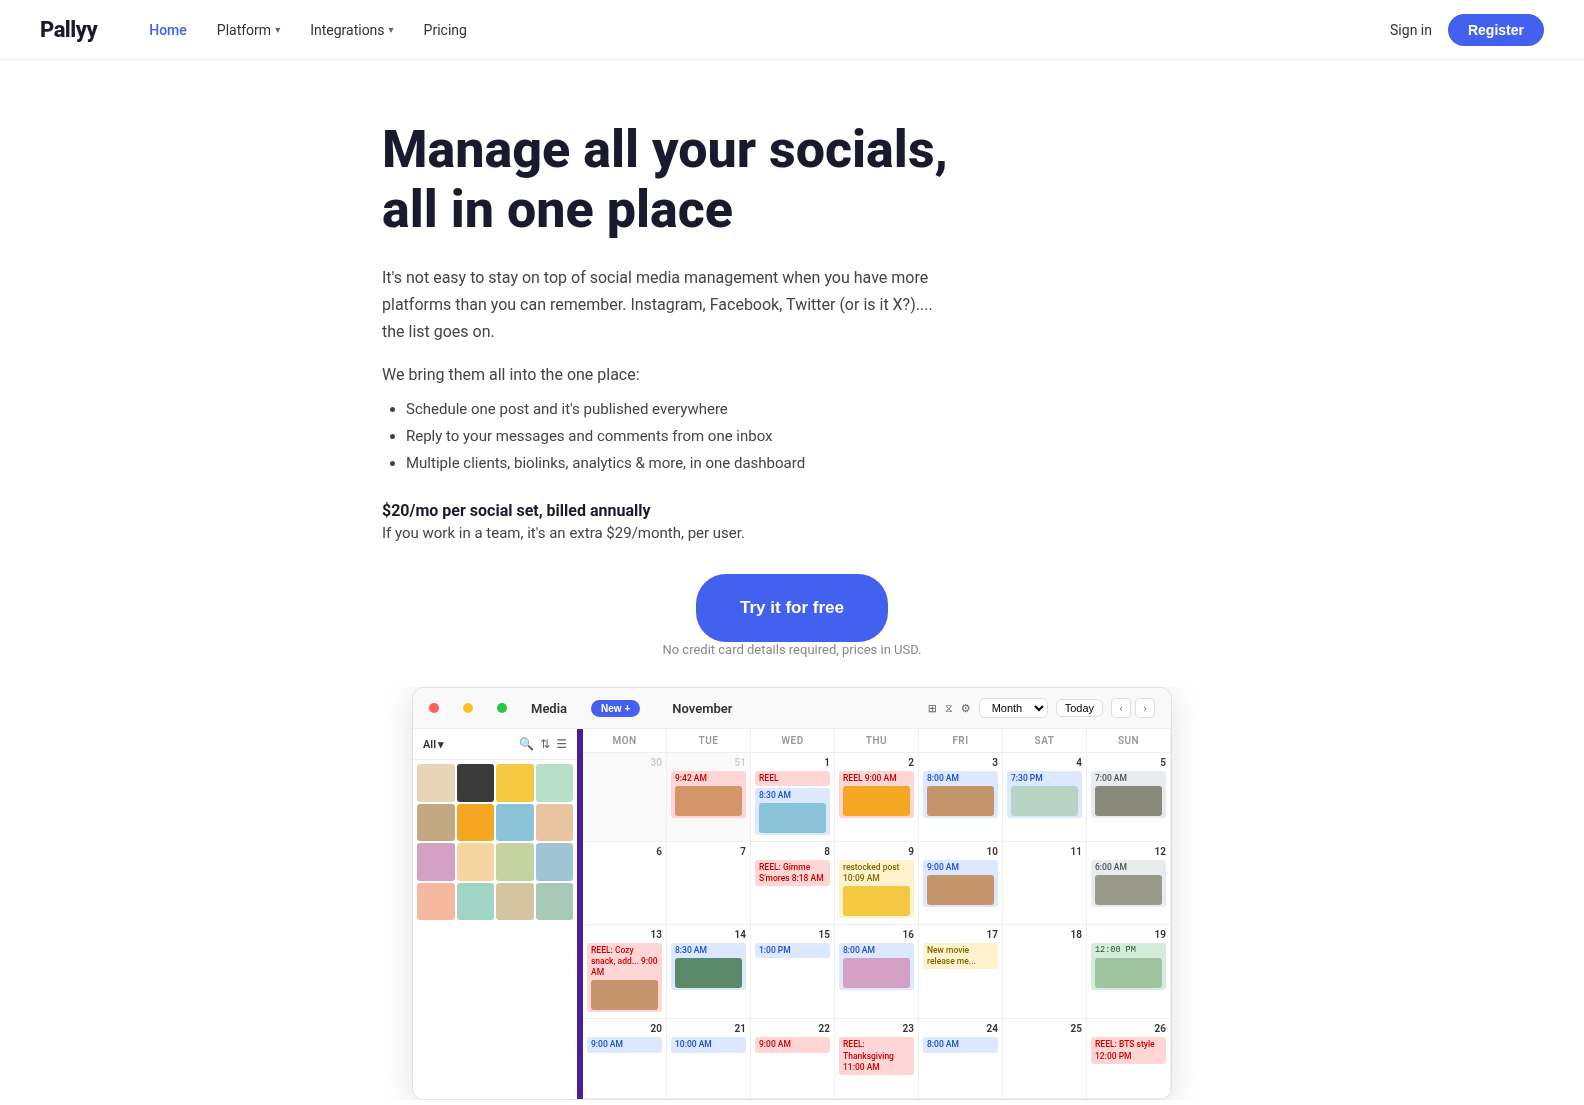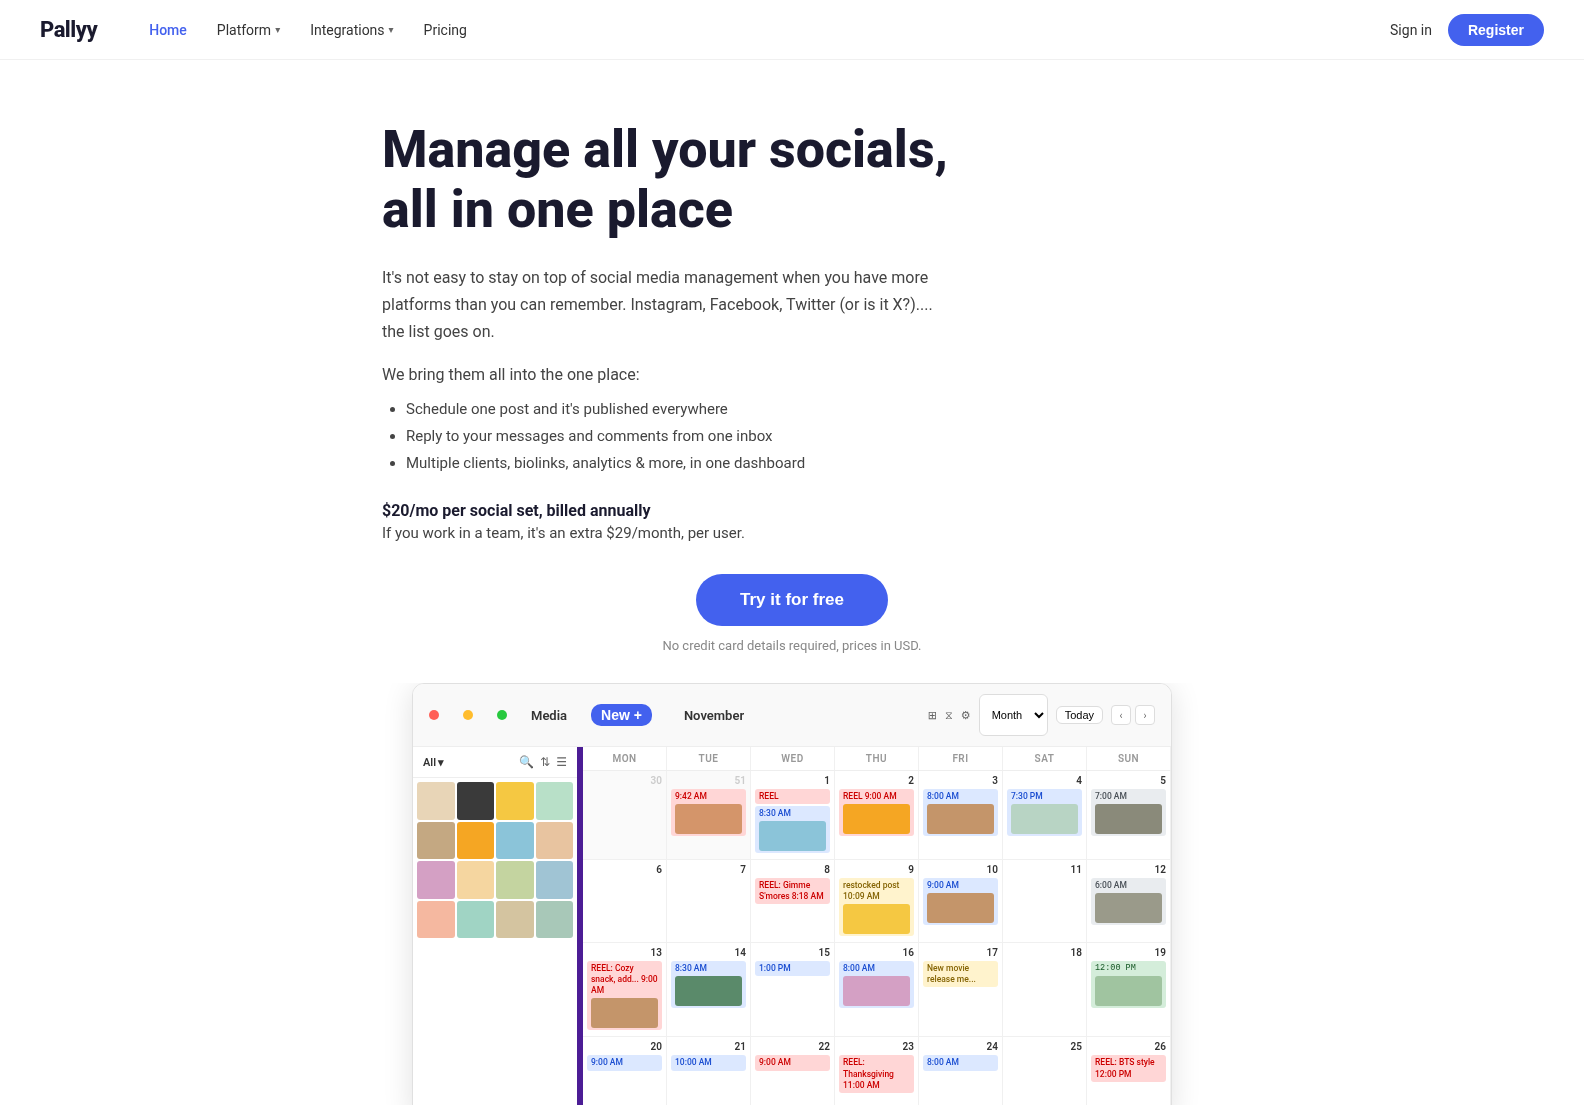--- a/index.html
+++ b/index.html
@@ -120,25 +120,24 @@
       display: flex;
       flex-direction: column;
       align-items: center;
       margin-bottom: 12px;
     }
     .cta-btn {
       background: #4361ee;
       color: #fff;
       border: none;
       border-radius: 30px;
-      padding: 16px 44px;
+      padding: 24px 44px;
       font-size: 17px;
       font-weight: 600;
       cursor: pointer;
-      margin-bottom: 12px;
     }
     .cta-note {
       font-size: 13px;
       color: #888;
     }
 
     
     .dashboard-preview {
       max-width: 840px;
       margin: 30px auto 0;
@@ -172,42 +171,42 @@
       font-size: 13px;
       font-weight: 600;
       color: #333;
     }
     .dash-new-btn {
       background: #4361ee;
       color: #fff;
       border: none;
       border-radius: 10px;
       padding: 3px 10px;
-      font-size: 14px;
+      font-size: 10px;
       font-weight: 600;
       cursor: pointer;
     }
     .dash-month-label {
       font-size: 13px;
       font-weight: 600;
       color: #333;
       margin-left: 8px;
     }
     .dash-header-right {
       margin-left: auto;
       display: flex;
       align-items: center;
       gap: 8px;
       font-size: 11px;
       color: #666;
     }
     .dash-month-select {
       border: 1px solid #ddd;
       border-radius: 6px;
-      padding: 13px 8px;
+      padding: 2px 8px;
       font-size: 11px;
       background: #fff;
     }
     .dash-today-btn {
       border: 1px solid #ddd;
       border-radius: 6px;
       padding: 2px 8px;
       font-size: 11px;
       background: #fff;
       cursor: pointer;

